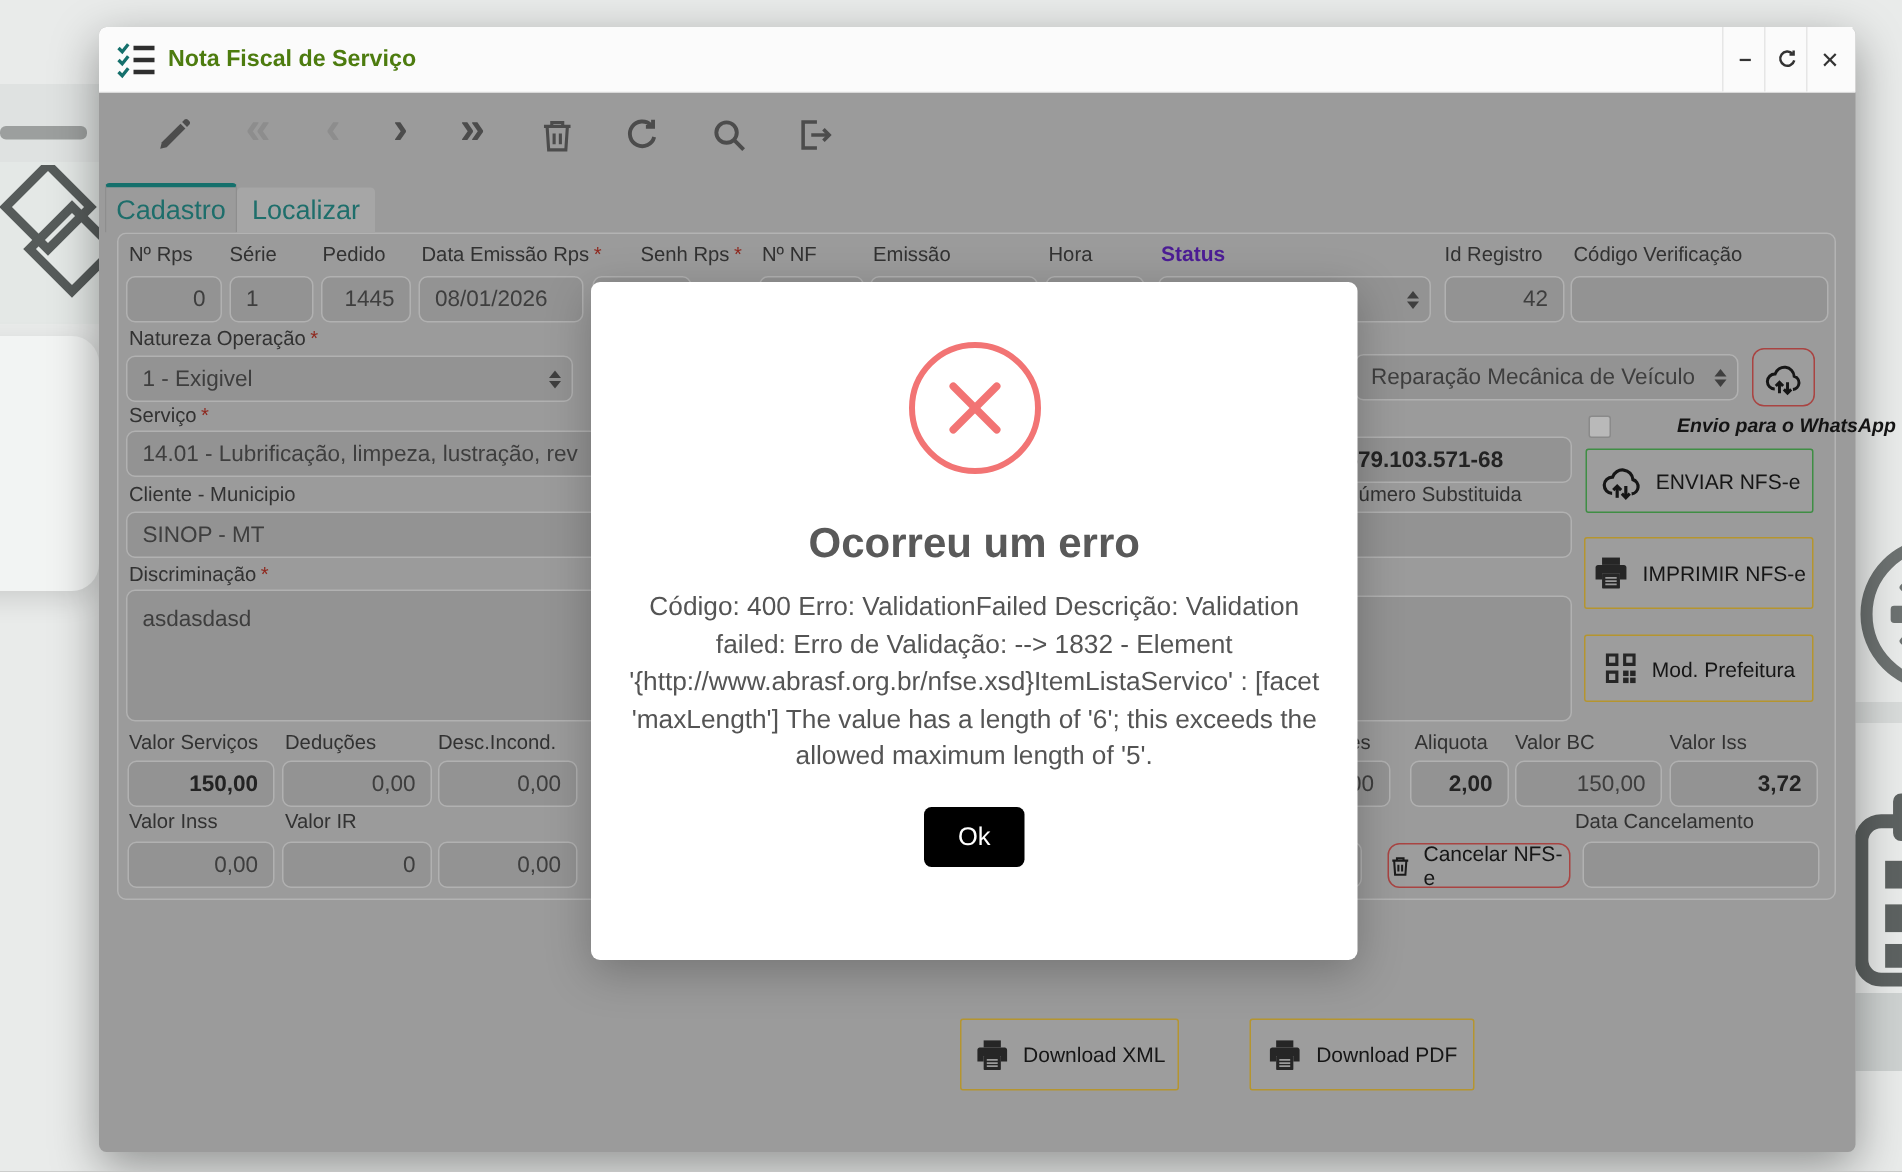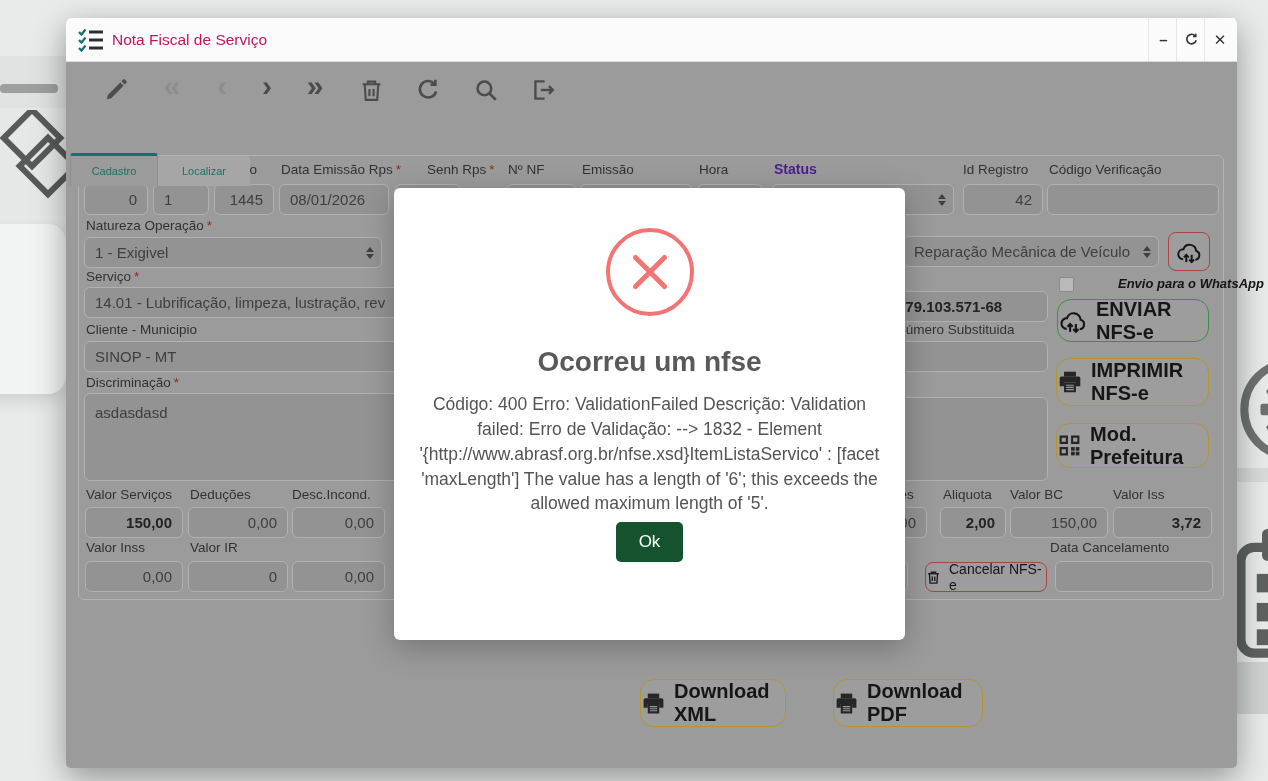--- a/index.html
+++ b/index.html
@@ -7,30 +7,30 @@
   #stage{position:relative;width:1268px;height:781px;overflow:hidden;background:#e9ebea;}
 
   
   .decor{position:absolute;z-index:1;}
 
   
   #window{position:absolute;left:66px;top:18px;width:1171px;height:750px;background:#9b9b9b;
           border-radius:5px;box-shadow:0 10px 32px rgba(0,0,0,.38);z-index:10;}
   #titlebar{position:absolute;left:0;top:0;width:100%;height:44px;background:#fbfbfb;
             border-bottom:1px solid #d9d9d9;border-radius:5px 5px 0 0;box-sizing:border-box;}
-  #title-text{position:absolute;left:46px;top:0;line-height:44px;font-size:15.5px;font-weight:400;color:#be185d;text-align:center;}
+  #title-text{position:absolute;left:46px;top:0;line-height:44px;font-size:15.5px;font-weight:700;color:#4d7c0f;text-align:center;}
   .wc{position:absolute;top:0;height:43px;width:29px;display:flex;align-items:center;justify-content:center;
       border-left:1px solid #e6e6e6;color:#333;font-size:15px;font-weight:600;cursor:pointer;background:#fbfbfb;}
 
   .tbi{position:absolute;top:54px;width:42px;height:36px;display:flex;align-items:center;justify-content:center;z-index:3;cursor:pointer;}
   .chev{font-size:30px;font-weight:700;color:#4c4c4c;line-height:1;padding-bottom:8px;}
   .chev.dis{color:#8d8d8d;}
 
   .tab{position:absolute;height:33px;box-sizing:border-box;display:flex;align-items:center;justify-content:center;
-       font-size:11px;color:#1e6e6b;z-index:4;cursor:pointer;margin-top:31px;}
+       font-size:18px;color:#1e6e6b;z-index:4;cursor:pointer;}
   .tab.active{top:104px;background:#9b9b9b;border:1px solid #8e8e8e;border-bottom:none;
               border-top:3px solid #15706c;border-radius:3px 3px 0 0;}
   .tab.inactive{top:107px;height:30px;background:#a6a6a6;border-radius:3px 3px 0 0;}
 
   .panel{position:absolute;border:1px solid #b3b3b3;border-radius:6px;background:#9b9b9b;box-sizing:border-box;z-index:2;}
 
   .lbl{position:absolute;font-size:13.5px;color:#323232;white-space:nowrap;z-index:3;}
   .lbl.bold{font-weight:700;color:#4c1d95;font-size:14px;}
   .req{color:#8f2a20;margin-left:3px;}
   .fld{position:absolute;height:31px;background:#939393;border:1px solid #b1b1b1;border-radius:6px;box-sizing:border-box;
@@ -41,40 +41,40 @@
   .sel{padding-right:26px;cursor:pointer;}
   .spin{position:absolute;right:7px;top:50%;transform:translateY(-50%);display:flex;flex-direction:column;gap:2px;}
   .spin i{display:block;width:0;height:0;border-left:4.5px solid transparent;border-right:4.5px solid transparent;}
   .spin .up{border-bottom:5px solid #3f3f3f;}
   .spin .dn{border-top:5px solid #3f3f3f;}
 
   .cb{position:absolute;width:13px;height:13px;background:#b9b9b9;border:1px solid #8a8a8a;border-radius:2px;z-index:3;cursor:pointer;}
   .wlbl{position:absolute;font-size:13px;font-weight:700;font-style:italic;color:#141414;z-index:3;white-space:nowrap;margin-left:40px;}
 
   .abtn{position:absolute;display:flex;align-items:center;justify-content:center;gap:8px;background:#9d9d9d;
-        border:1px solid;border-radius:14px;font-weight:700;font-size:20px;color:#161616;box-sizing:border-box;z-index:3;cursor:pointer;}
+        border:1px solid;border-radius:2px;font-weight:400;font-size:14px;color:#161616;box-sizing:border-box;z-index:3;cursor:pointer;}
   .abtn.green{border-color:#3f8e44;}
   .abtn.gold{border-color:#b5952f;}
   .abtn.red{border-color:#a94442;font-weight:400;font-size:14px;border-radius:8px;}
 
   #msgbox{position:absolute;left:12px;top:586px;width:1146px;height:68px;border:1px solid #b3b3b3;border-radius:6px;
           background:#9b9b9b;box-sizing:border-box;z-index:2;}
   #msgtext{padding:8px 14px;font-size:15px;color:#3d3d3d;white-space:nowrap;overflow:hidden;}
 
   
   #modal{position:absolute;left:394px;top:188px;width:511px;height:452px;background:#ffffff;border-radius:6px;z-index:50;
          box-shadow:0 8px 30px rgba(0,0,0,.25);display:flex;flex-direction:column;align-items:center;box-sizing:border-box;}
   .err-ring{margin-top:40px;width:80px;height:80px;border:4px solid #f27474;border-radius:50%;position:relative;flex:none;}
   .err-ring .x1,.err-ring .x2{position:absolute;left:50%;top:50%;width:46px;height:5px;background:#f27474;border-radius:3px;}
   .err-ring .x1{transform:translate(-50%,-50%) rotate(45deg);}
   .err-ring .x2{transform:translate(-50%,-50%) rotate(-45deg);}
   #modal-title{margin-top:30px;font-size:28px;color:#595959;font-weight:600;}
   #modal-text{margin-top:14px;padding:0 24px;width:100%;box-sizing:border-box;font-size:17.5px;line-height:1.42;
               color:#545454;text-align:center;overflow-wrap:break-word;}
-  #ok-btn{margin-top:6px;background:#14532d;color:#fff;border:none;border-radius:5px;font-size:17px;font-weight:500;
+  #ok-btn{margin-top:22px;background:#000000;color:#fff;border:none;border-radius:5px;font-size:17px;font-weight:500;
           padding:10px 23px;cursor:pointer;font-family:inherit;}
 </style>
 </head>
 <body>
 
 <div id="stage">
 
   <div class="decor" style="left:0;top:56px;width:66px;height:52px;background:#dfe2e1;"></div>
   <div class="decor" style="left:0;top:84px;width:58px;height:9px;background:#9c9f9e;border-radius:4px;"></div>
   <div class="decor" style="left:0;top:108px;width:66px;height:108px;background:#e4e8e6;"></div>
@@ -398,18 +398,18 @@
       </span>
       <span>Download PDF</span>
     </div>
   </div>
 
   <div id="modal">
     <div class="err-ring">
         <span class="x1"></span>
         <span class="x2"></span>
       </div>
-    <div id="modal-title">Ocorreu um nfse</div>
+    <div id="modal-title">Ocorreu um erro</div>
     <div id="modal-text">Código: 400 Erro: ValidationFailed Descrição: Validation failed: Erro de Validação: --&gt; 1832 - Element '{http://www.abrasf.org.br/nfse.xsd}ItemListaServico' : [facet 'maxLength'] The value has a length of '6'; this exceeds the allowed maximum length of '5'.</div>
     <button id="ok-btn">Ok</button>
   </div>
 
 </div>
 
 </body></html>

